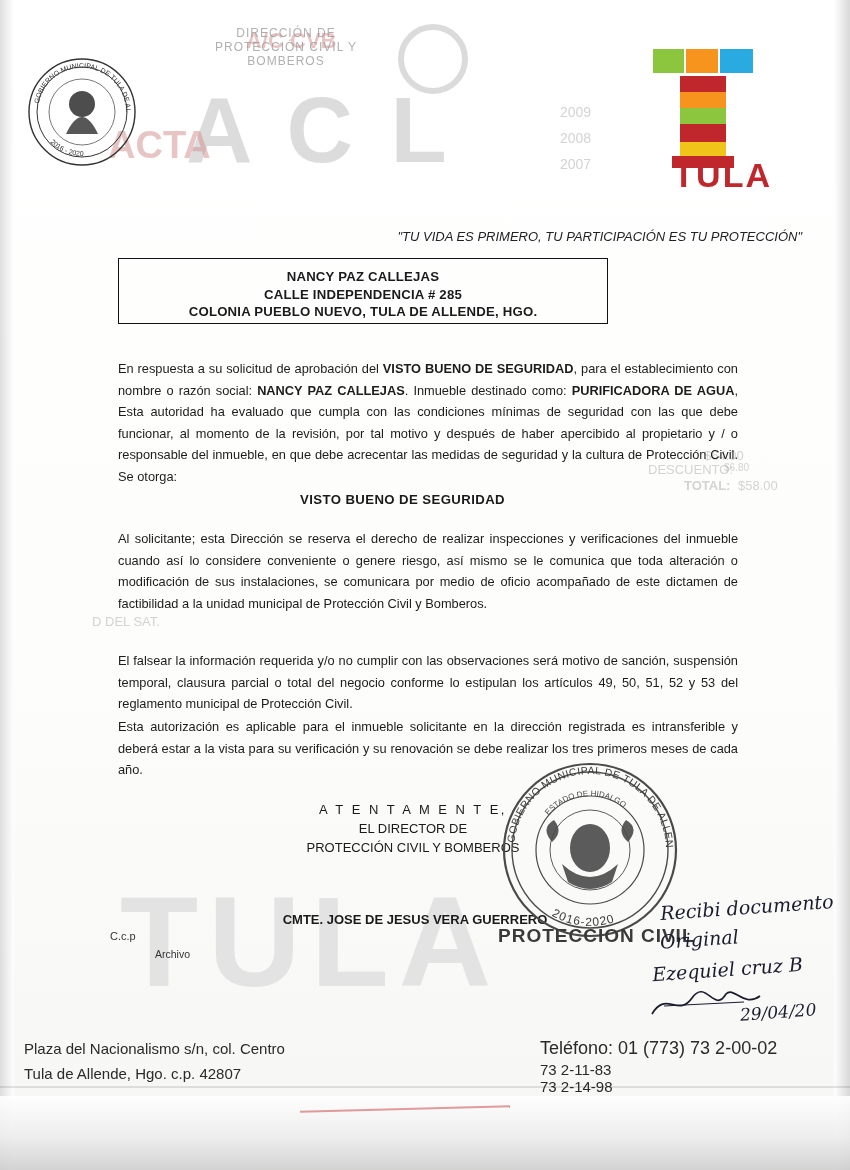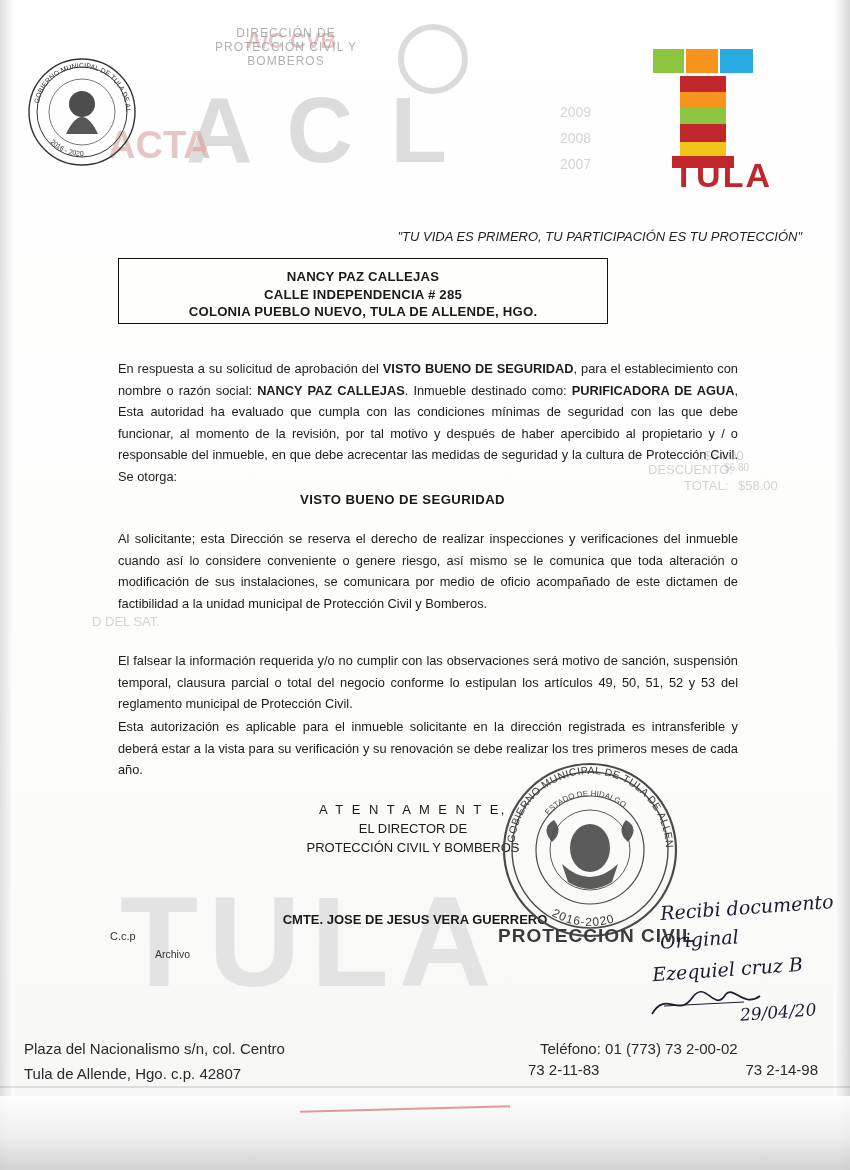--- a/index.html
+++ b/index.html
@@ -211,32 +211,33 @@
   .foot-l {
     position: absolute;
     left: 24px; top: 1036px;
     font-size: 15px;
     line-height: 25px;
     color: #2a2a2a;
   }
   .foot-r {
     position: absolute;
     left: 540px; top: 1036px;
-    font-size: 15px;
+    font-size: 18px;
     line-height: 25px;
     color: #2a2a2a;
   }
   .foot-r2 {
     position: absolute;
-    left: 528px; top: 1061px;
+    left: 540px; top: 1061px;
     font-size: 15px;
     color: #2a2a2a;
     width: 290px;
     display: flex;
     justify-content: space-between;
+    flex-direction: column;
   }
   .redline {
     position: absolute;
     left: 300px; top: 1108px; width: 210px; height: 2px;
     background: rgba(200,60,60,.5);
     transform: rotate(-1.5deg);
   }
 </style>
 </head>
 <body>
@@ -248,21 +249,21 @@
   <div class="bleed bleed-big" style="left:186px; top:78px;">A C L</div>
   <div class="ghost-circle" style="left:398px; top:24px; width:58px; height:58px;"></div>
   <div class="bleed bleed-red" style="left:246px; top:28px; font-size:22px; font-weight:bold;">A/C   CVB</div>
   <div class="bleed" style="left:560px; top:104px; font-size:14px;">2009</div>
   <div class="bleed" style="left:560px; top:130px; font-size:14px;">2008</div>
   <div class="bleed" style="left:560px; top:156px; font-size:14px;">2007</div>
   <div class="bleed bleed-red" style="left:108px; top:124px; font-size:38px; font-weight:bold;">ACTA</div>
   <div class="bleed" style="left:704px; top:448px; font-size:13px;">$64.00</div>
   <div class="bleed" style="left:648px; top:462px; font-size:13px;">DESCUENTO:</div>
   <div class="bleed" style="left:724px; top:462px; font-size:10px;">$6.80</div>
-  <div class="bleed" style="left:684px; top:478px; font-size:13px;">TOTAL:</div>
+  <div class="bleed" style="left:684px; top:478px; font-size:13px;font-weight:bold;">TOTAL:</div>
   <div class="bleed" style="left:738px; top:478px; font-size:13px;">$58.00</div>
   <div class="bleed" style="left:92px; top:614px; font-size:13px;">D DEL SAT.</div>
   <div class="bleed-tula">TULA</div>
 
   <div class="scan-edge-left"></div>
   <div class="scan-edge-right"></div>
   <div class="scan-edge-bottom"></div>
   <div class="fold"></div>
 
   <div class="seal-left">

